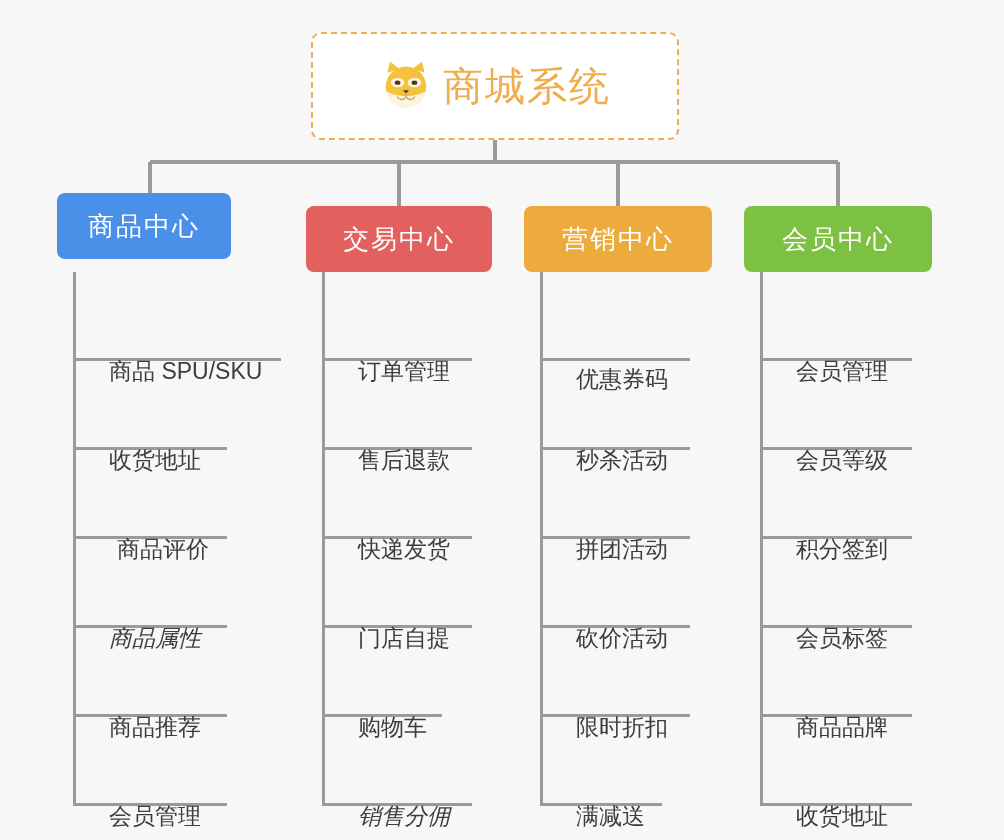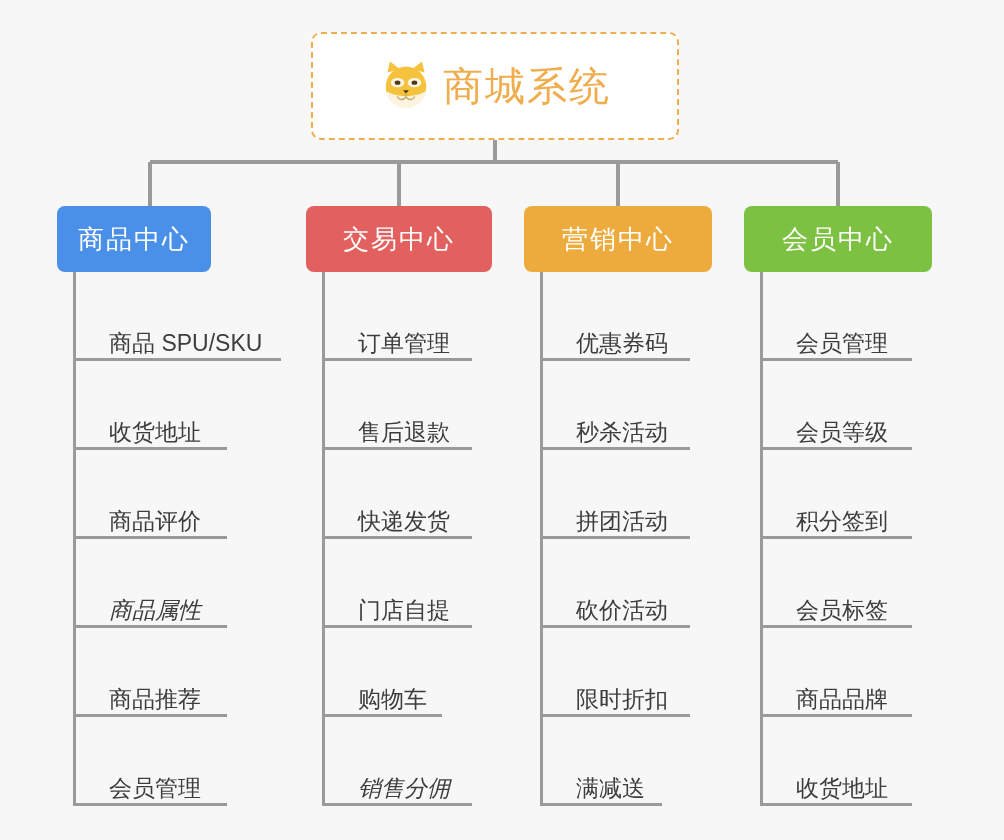--- a/index.html
+++ b/index.html
@@ -59,20 +59,21 @@
     left:0;top:0;
     width:3px;
     background:#9a9a9a;
   }
   .sub-item{
     position:absolute;
     left:0;
     height:89px;
     display:flex;
     align-items:flex-end;
+    margin-top:28px;
   }
   .sub-label{
     font-size:23px;
     color:#3d3d3d;
     white-space:nowrap;
     padding:0 10px 6px 36px;
     line-height:1;
     position:relative;
   }
   .sub-rule{
@@ -115,35 +116,35 @@
       <ellipse cx="42" cy="28" rx="3.4" ry="2.6" fill="#4a3a1c"></ellipse>
 
       <path d="M28.5 37 L35.5 37 L32 41 Z" fill="#4a3a1c"></path>
 
       <path d="M32 41 L32 45 M32 45 C28 50 23 48 22 45 M32 45 C36 50 41 48 42 45" stroke="#c9a96a" stroke-width="1.6" fill="none" stroke-linecap="round"></path>
     </svg>
     <span class="root-title">商城系统</span>
   </div>
 
   <div id="branches">
-      <div class="cat-box" style="left: 57px; top: 206px; width: 154px; background: rgb(74, 144, 232);">
+      <div class="cat-box" style="left: 57px; top: 193px; width: 174px; background: rgb(74, 144, 232);">
         <span>商品中心</span>
       </div>
       <div class="col" style="left: 73px; height: 534px;">
         <div class="col-spine" style="height: 534px;"></div>
         <div class="sub-rule" style="top: 86px; width: 208px;"></div>
         <div class="sub-item" style="top: 0px;">
           <span class="sub-label">商品 SPU/SKU</span>
         </div>
         <div class="sub-rule" style="top: 175px; width: 154px;"></div>
         <div class="sub-item" style="top: 89px;">
           <span class="sub-label">收货地址</span>
         </div>
         <div class="sub-rule" style="top: 264px; width: 154px;"></div>
-        <div class="sub-item" style="top: 178px;">
+        <div class="sub-item" style="top: 178px; padding-left: 8px;">
           <span class="sub-label">商品评价</span>
         </div>
         <div class="sub-rule" style="top: 353px; width: 154px;"></div>
         <div class="sub-item" style="top: 267px; font-style: italic;">
           <span class="sub-label">商品属性</span>
         </div>
         <div class="sub-rule" style="top: 442px; width: 154px;"></div>
         <div class="sub-item" style="top: 356px;">
           <span class="sub-label">商品推荐</span>
         </div>
@@ -181,21 +182,21 @@
         <div class="sub-item" style="top: 445px; font-style: italic;">
           <span class="sub-label">销售分佣</span>
         </div>
       </div>
       <div class="cat-box" style="left: 524px; top: 206px; width: 188px; background: rgb(238, 171, 61);">
         <span>营销中心</span>
       </div>
       <div class="col" style="left: 540px; height: 534px;">
         <div class="col-spine" style="height: 534px;"></div>
         <div class="sub-rule" style="top: 86px; width: 150px;"></div>
-        <div class="sub-item" style="top: 0px; text-align: center;">
+        <div class="sub-item" style="top: 8px; text-align: center;">
           <span class="sub-label">优惠券码</span>
         </div>
         <div class="sub-rule" style="top: 175px; width: 150px;"></div>
         <div class="sub-item" style="top: 89px;">
           <span class="sub-label">秒杀活动</span>
         </div>
         <div class="sub-rule" style="top: 264px; width: 150px;"></div>
         <div class="sub-item" style="top: 178px;">
           <span class="sub-label">拼团活动</span>
         </div>

